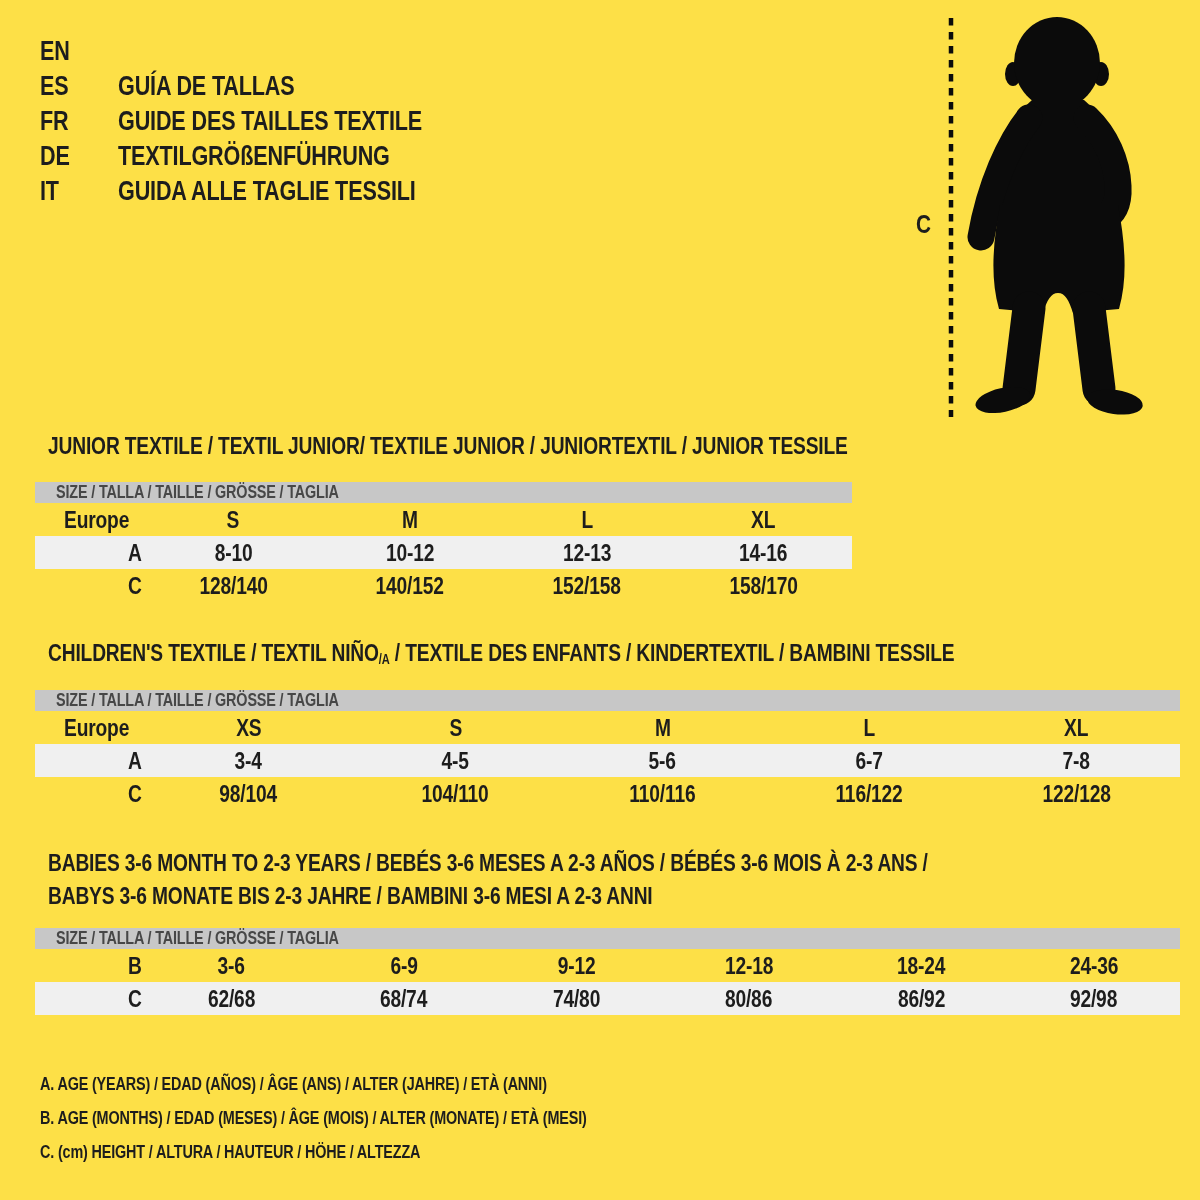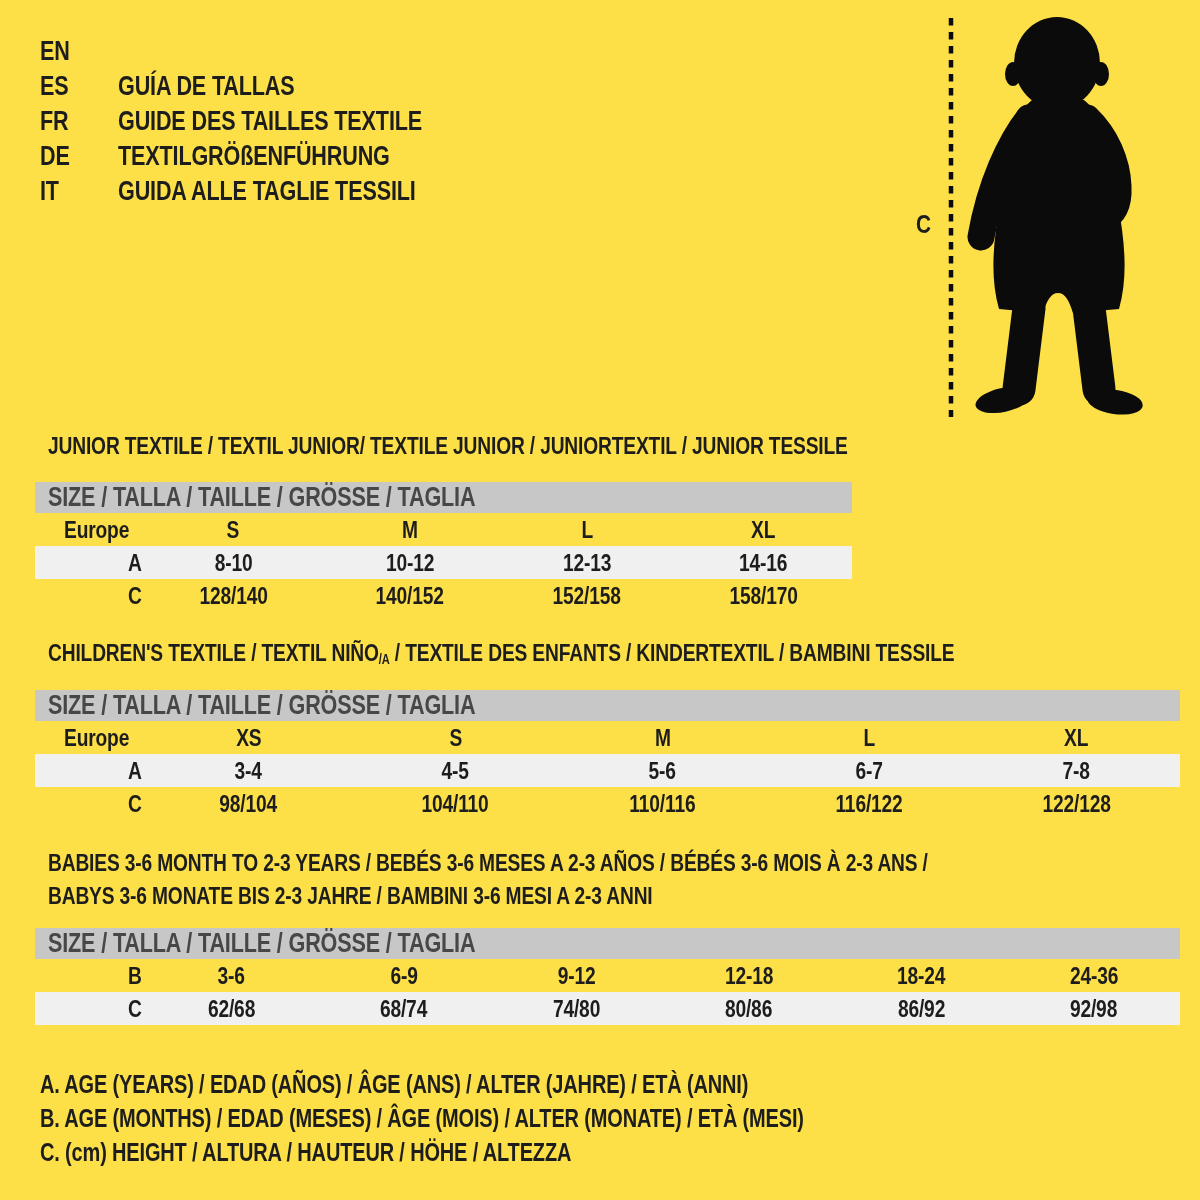--- a/index.html
+++ b/index.html
@@ -29,26 +29,26 @@
   .sec-title { position:absolute; left:40px; font-size:24px; line-height:30px;margin-left:8px; }
   .sec-title.two-line { line-height:33px; }
   .sub-a { font-size:0.58em; position:relative; top:0.18em; }
 
   
   .size-table { position:absolute; left:35px; border-collapse:collapse; table-layout:fixed; font-size:24px; }
   .size-table td { padding:0; text-align:center; vertical-align:middle; height:33px; }
   .size-table td.lbl { text-align:right; padding-left:5px; }
   .size-table tr.bar td {
     background:var(--bar-bg,#c7c7c7); color:var(--bar-text,#474747);
-    height:21px; text-align:left; padding-left:13px; font-size:27px;
+    height:21px; text-align:left; padding-left:21px; font-size:18px;
   }
   .size-table tr.shaded td { background:var(--row-alt,#f0f0f0); }
 
   
-  .legend { position:absolute; left:40px; top:1067px; font-size:25px; line-height:34px; }
+  .legend { position:absolute; left:40px; top:1067px; font-size:18px; line-height:34px; }
 </style>
 </head>
 <body>
 
 <div class="page">
 
   <div class="lang-block">
     <div class="lang-row">
       <span><span class="cx cx-l">EN</span></span>
     </div>

